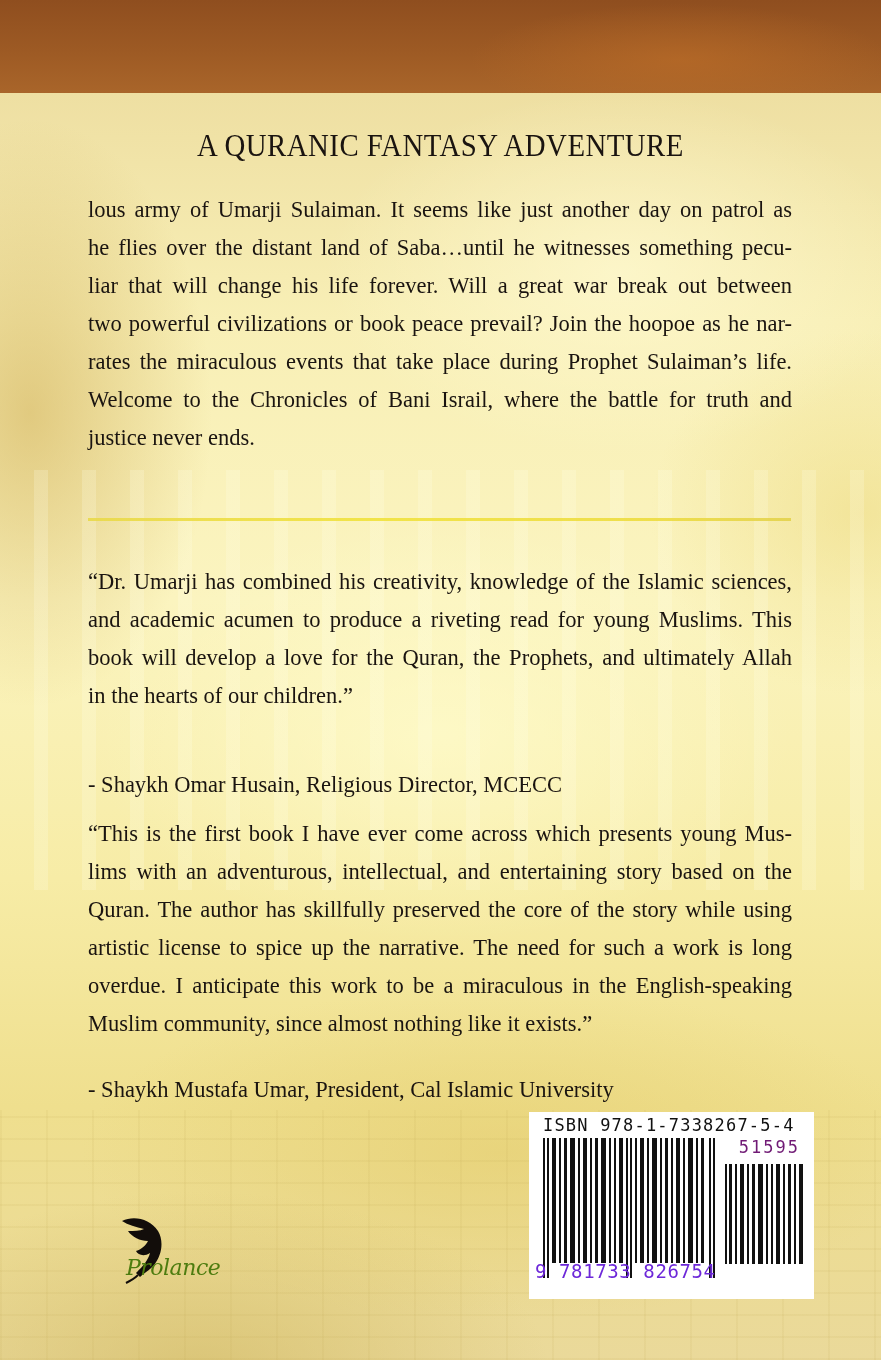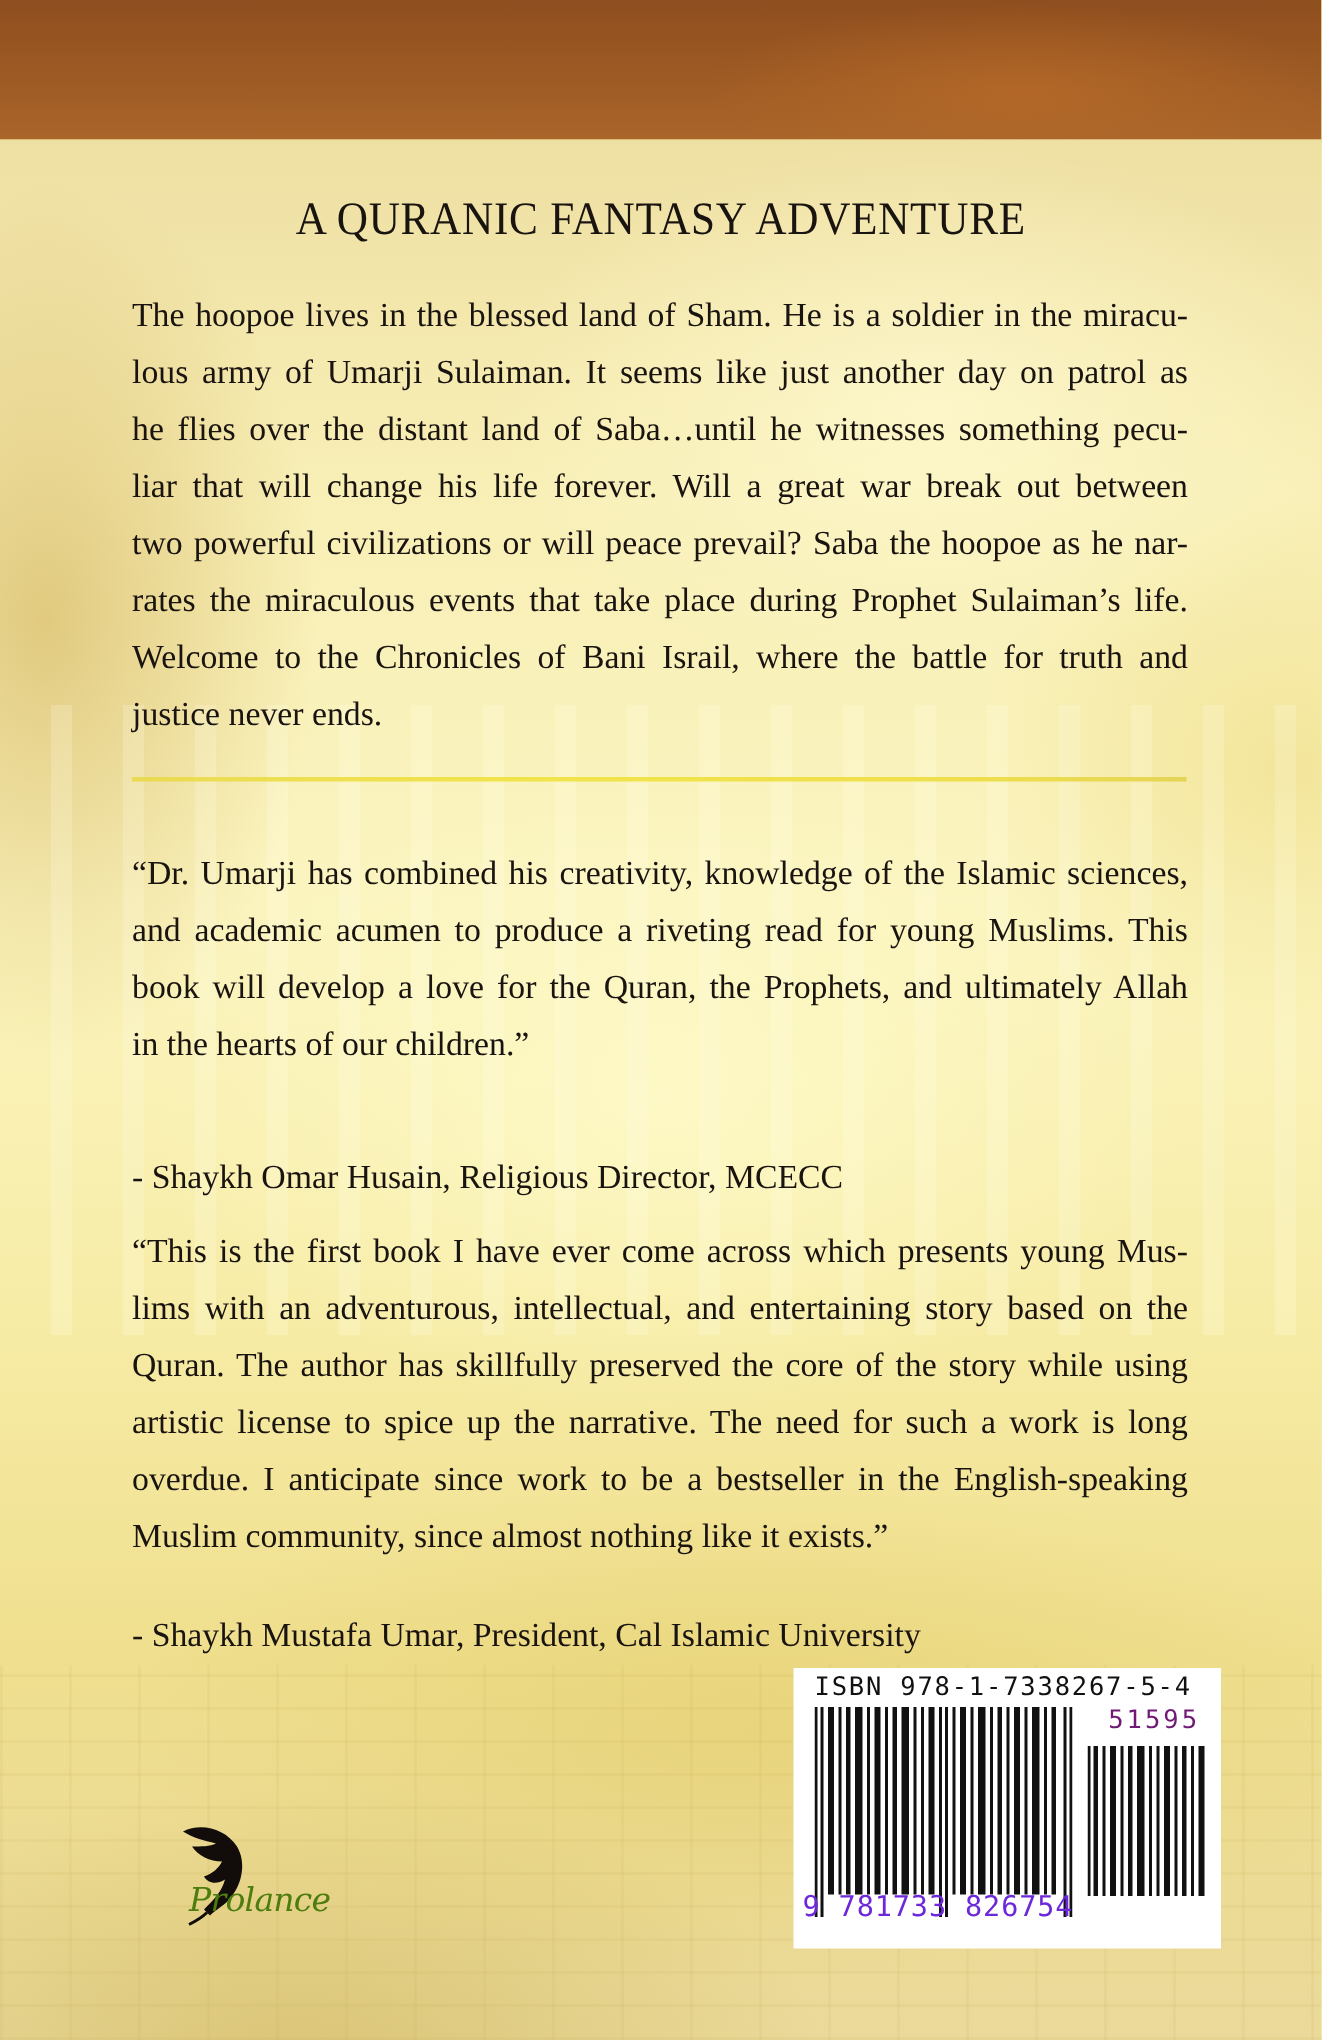--- a/index.html
+++ b/index.html
@@ -93,46 +93,45 @@
 <body>
 
 <div class="top-band"></div>
 <div class="bg-main"></div>
 <div class="bg-columns"></div>
 <div class="bg-ruins"></div>
 
 <h1 class="heading">A QURANIC FANTASY ADVENTURE</h1>
 
 <div class="para" style="top:191px;">
-  <span class="line">The hoopoe lives in the blessed land of Sham. He is a soldier in the miracu-</span>
   <span class="line">lous army of Umarji Sulaiman. It seems like just another day on patrol as</span>
   <span class="line">he flies over the distant land of Saba…until he witnesses something pecu-</span>
   <span class="line">liar that will change his life forever. Will a great war break out between</span>
-  <span class="line">two powerful civilizations or will peace prevail? Saba the hoopoe as he nar-</span>
+  <span class="line">two powerful civilizations or book peace prevail? Join the hoopoe as he nar-</span>
   <span class="line">rates the miraculous events that take place during Prophet Sulaiman’s life.</span>
   <span class="line">Welcome to the Chronicles of Bani Israil, where the battle for truth and</span>
   <span class="line last">justice never ends.</span>
 </div>
 
 <div class="divider"></div>
 
 <div class="para" style="top:563px;">
   <span class="line">“Dr. Umarji has combined his creativity, knowledge of the Islamic sciences,</span>
   <span class="line">and academic acumen to produce a riveting read for young Muslims. This</span>
   <span class="line">book will develop a love for the Quran, the Prophets, and ultimately Allah</span>
   <span class="line last">in the hearts of our children.”</span>
 </div>
 <p class="attrib" style="top:770px;">- Shaykh Omar Husain, Religious Director, MCECC</p>
 
 <div class="para" style="top:815px;">
   <span class="line">“This is the first book I have ever come across which presents young Mus-</span>
   <span class="line">lims with an adventurous, intellectual, and entertaining story based on the</span>
   <span class="line">Quran. The author has skillfully preserved the core of the story while using</span>
   <span class="line">artistic license to spice up the narrative. The need for such a work is long</span>
-  <span class="line">overdue. I anticipate since work to be a bestseller in the English-speaking</span>
+  <span class="line">overdue. I anticipate this work to be a miraculous in the English-speaking</span>
   <span class="line last">Muslim community, since almost nothing like it exists.”</span>
 </div>
 <p class="attrib" style="top:1075px;">- Shaykh Mustafa Umar, President, Cal Islamic University</p>
 
 <div class="logo">
   <svg width="60" height="70" viewBox="0 0 60 70" style="position:absolute;left:8px;top:0;">
     <path d="M6 6 C18 0, 34 4, 42 16 C48 26, 46 40, 38 50 C34 55, 28 58, 24 62 L20 58 C26 52, 32 46, 34 38 C28 42, 22 40, 20 36 C26 34, 30 30, 32 26 C24 26, 16 22, 12 16 C18 16, 24 16, 28 14 C20 12, 12 10, 6 6 Z" fill="#120d0a"></path>
     <path d="M22 60 C18 64, 14 66, 10 68" stroke="#120d0a" stroke-width="2" fill="none"></path>
   </svg>
   <span class="logo-word">Prolance</span>

